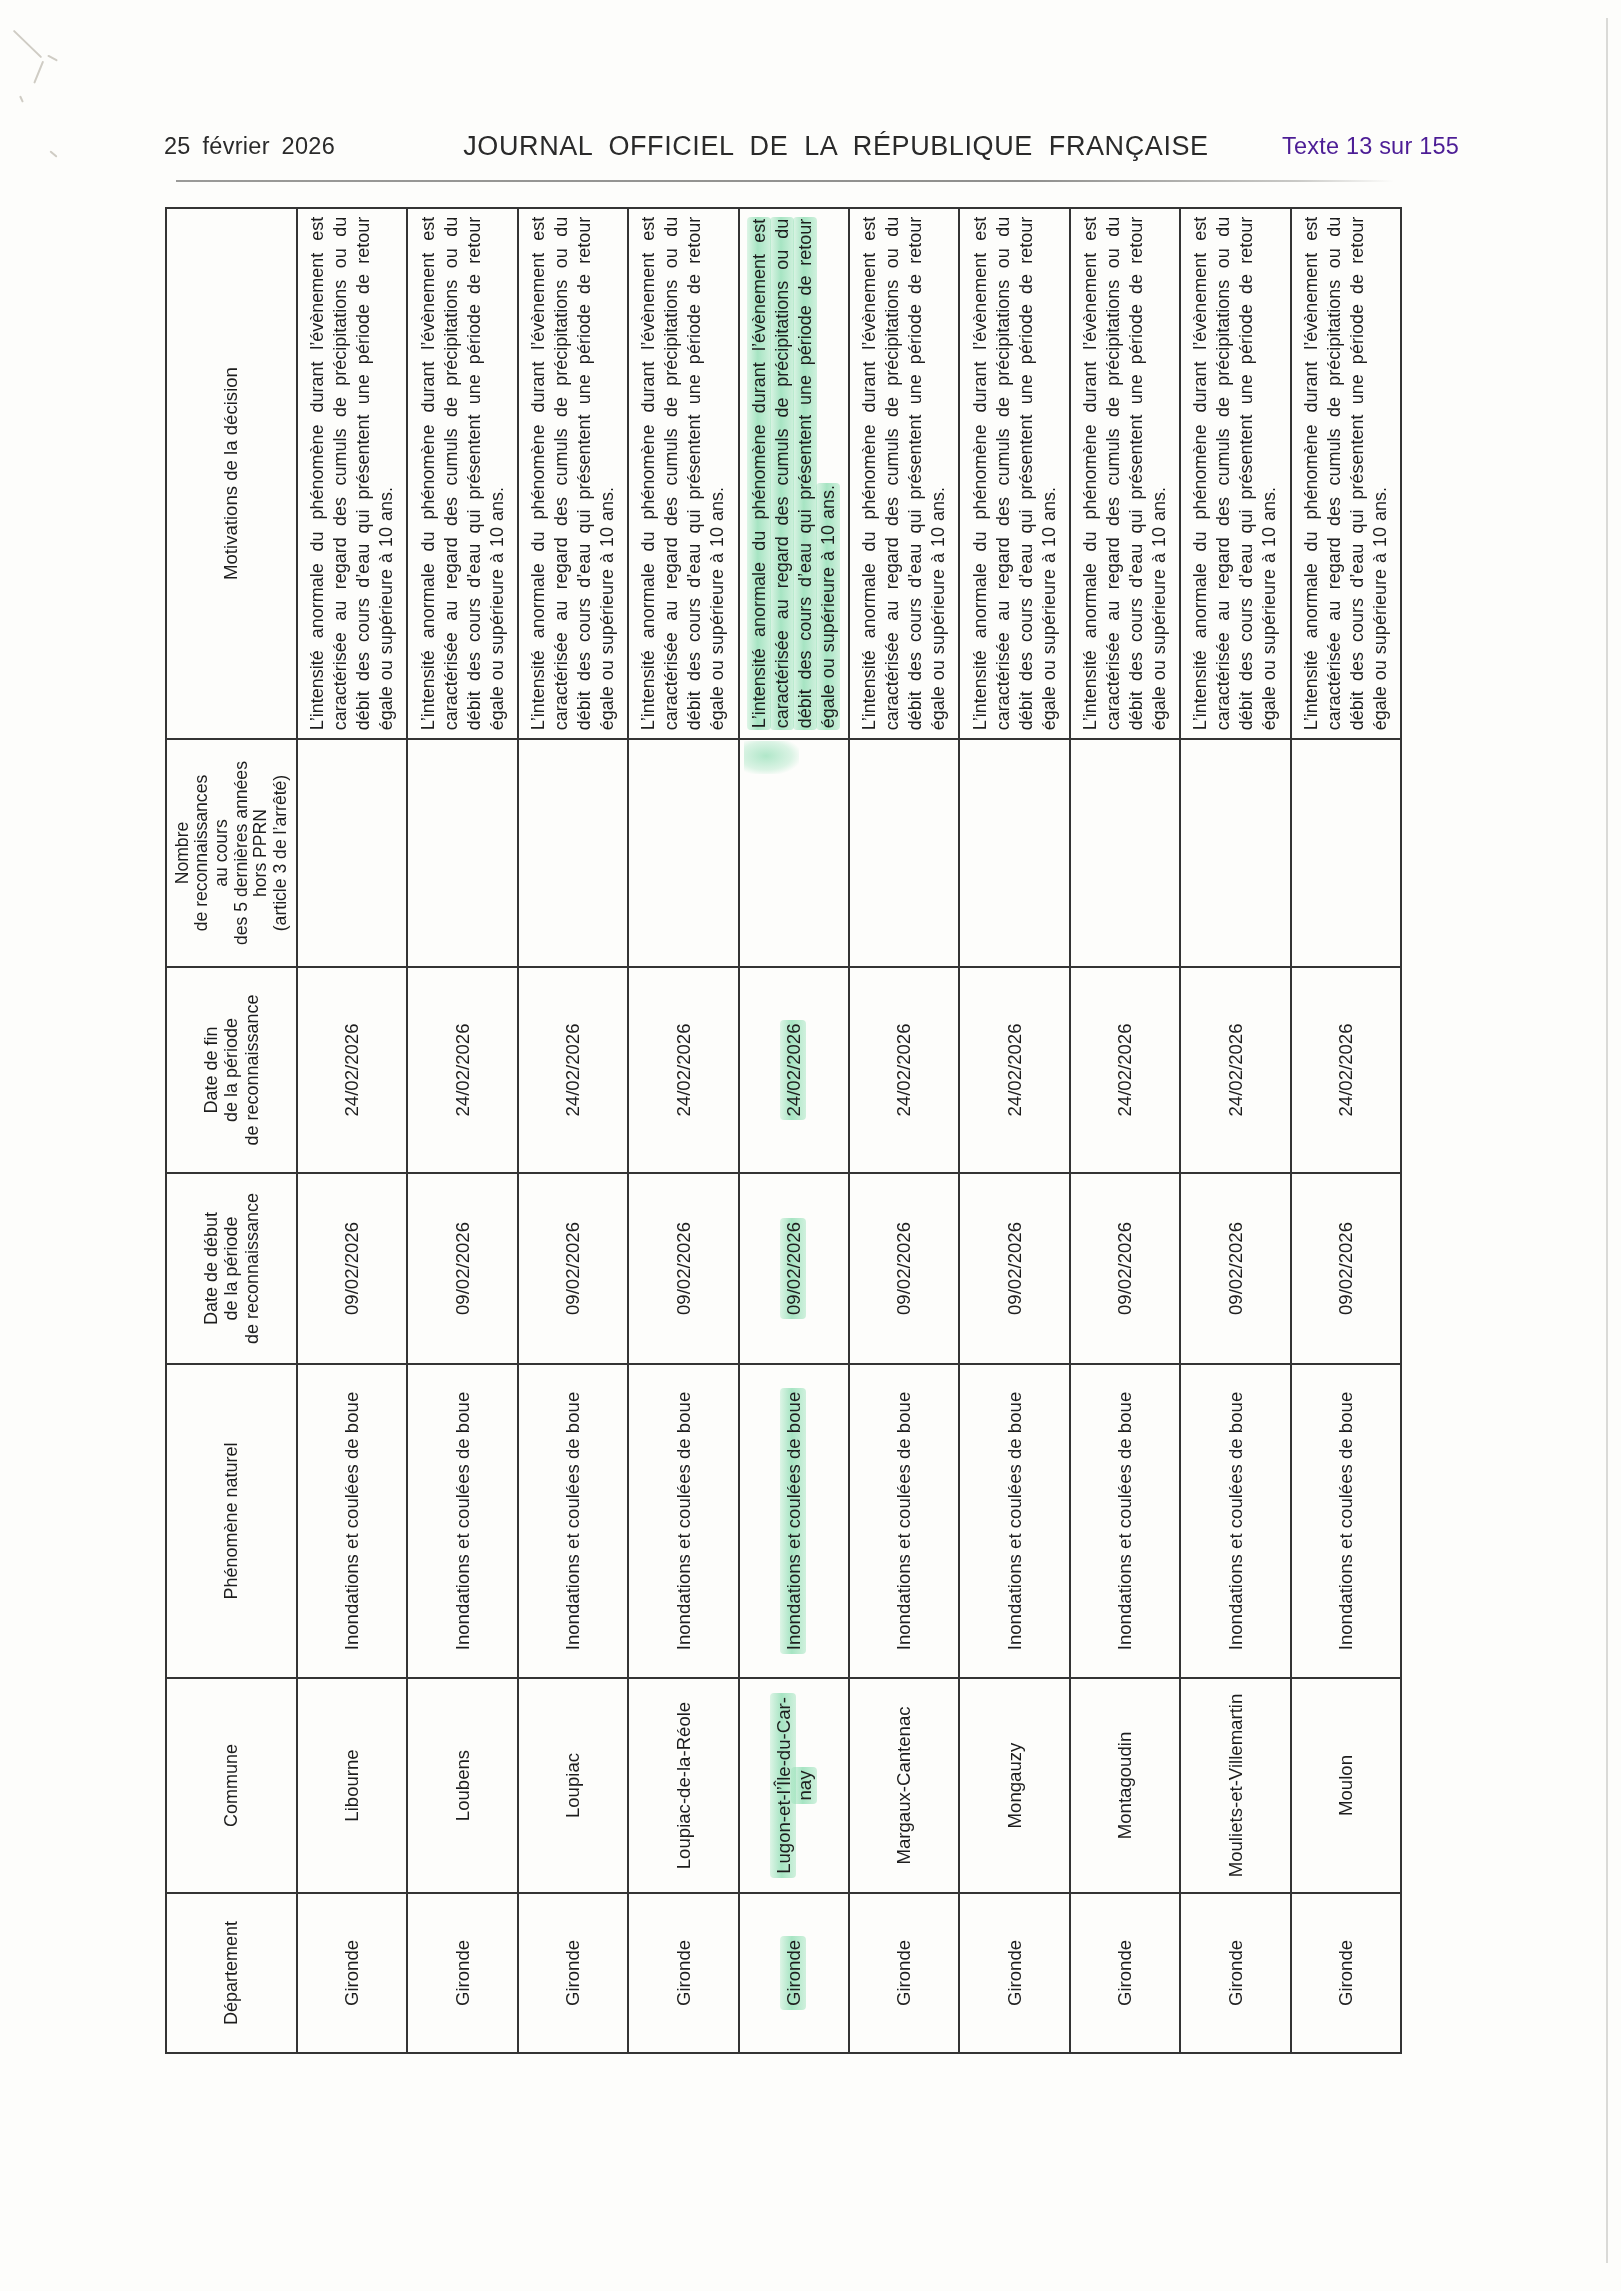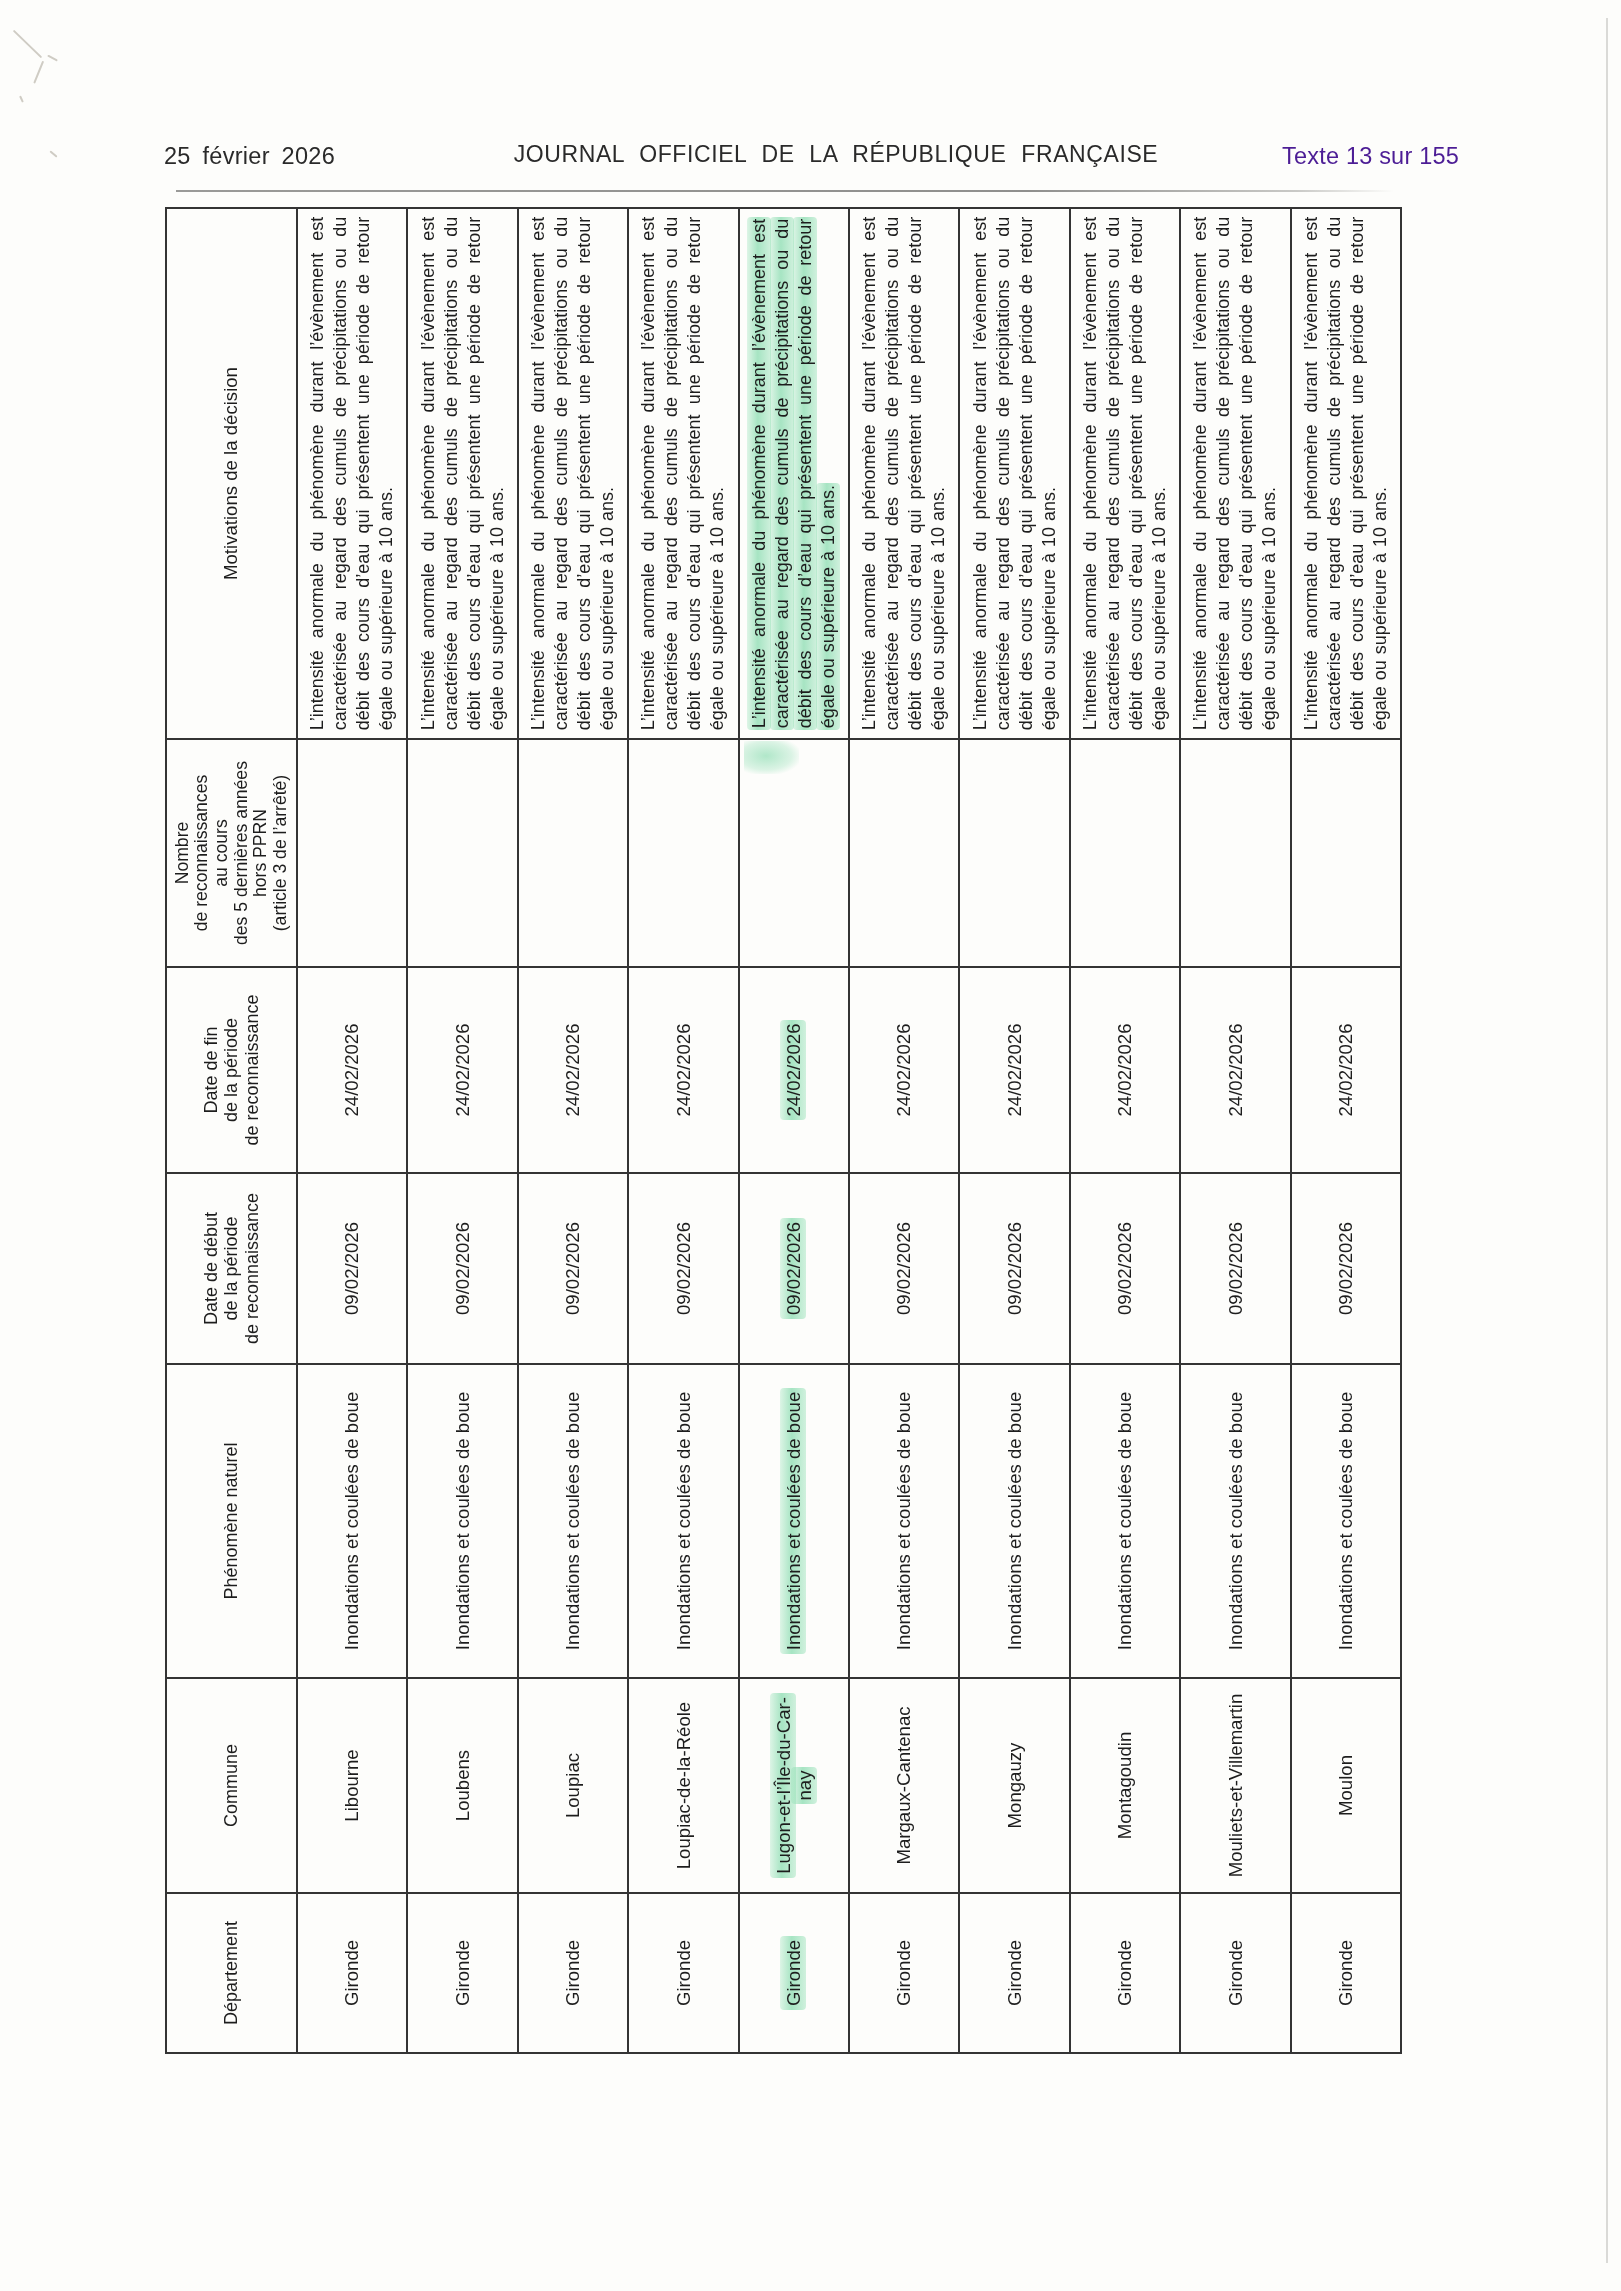--- a/index.html
+++ b/index.html
@@ -5,28 +5,28 @@
   * { margin: 0; padding: 0; box-sizing: border-box; }
   html, body { width: 1621px; height: 2292px; }
   body {
     font-family: "Liberation Sans", sans-serif;
     background: #fdfdfb;
     color: #222;
     position: relative;
     overflow: hidden;
   }
   
-  .page-head { position: absolute; top: 13px; left: 0; width: 100%; height: 196px; padding-left: 20px; }
+  .page-head { position: absolute; top: 3px; left: 0; width: 100%; height: 196px; padding-left: 20px; }
   .head-date {
     position: absolute; left: 164px; top: 130px;
     font-size: 23.5px; color: #2a2a2a; word-spacing: 4.9px; letter-spacing: 0.3px;
   }
   .head-title {
     position: absolute; left: calc(50% + 25.5px); top: 128px; transform: translateX(-50%);
-    font-size: 23px; color: #2a2a2a; word-spacing: 7.8px; letter-spacing: 0.6px;
+    font-size: 27px; color: #2a2a2a; word-spacing: 7.8px; letter-spacing: 0.6px;
     white-space: nowrap;
   }
   .head-ref {
     position: absolute; left: 1282px; top: 130px;
     font-size: 23.5px; color: #4c1d95; letter-spacing: 0.2px;
   }
   .head-rule {
     position: absolute; left: 176px; top: 177px; width: 1218px; height: 2px;
     background: linear-gradient(to right, #9a9a98 0%, #8f8f8d 70%, #c9c9c6 92%, transparent 100%);
   }

